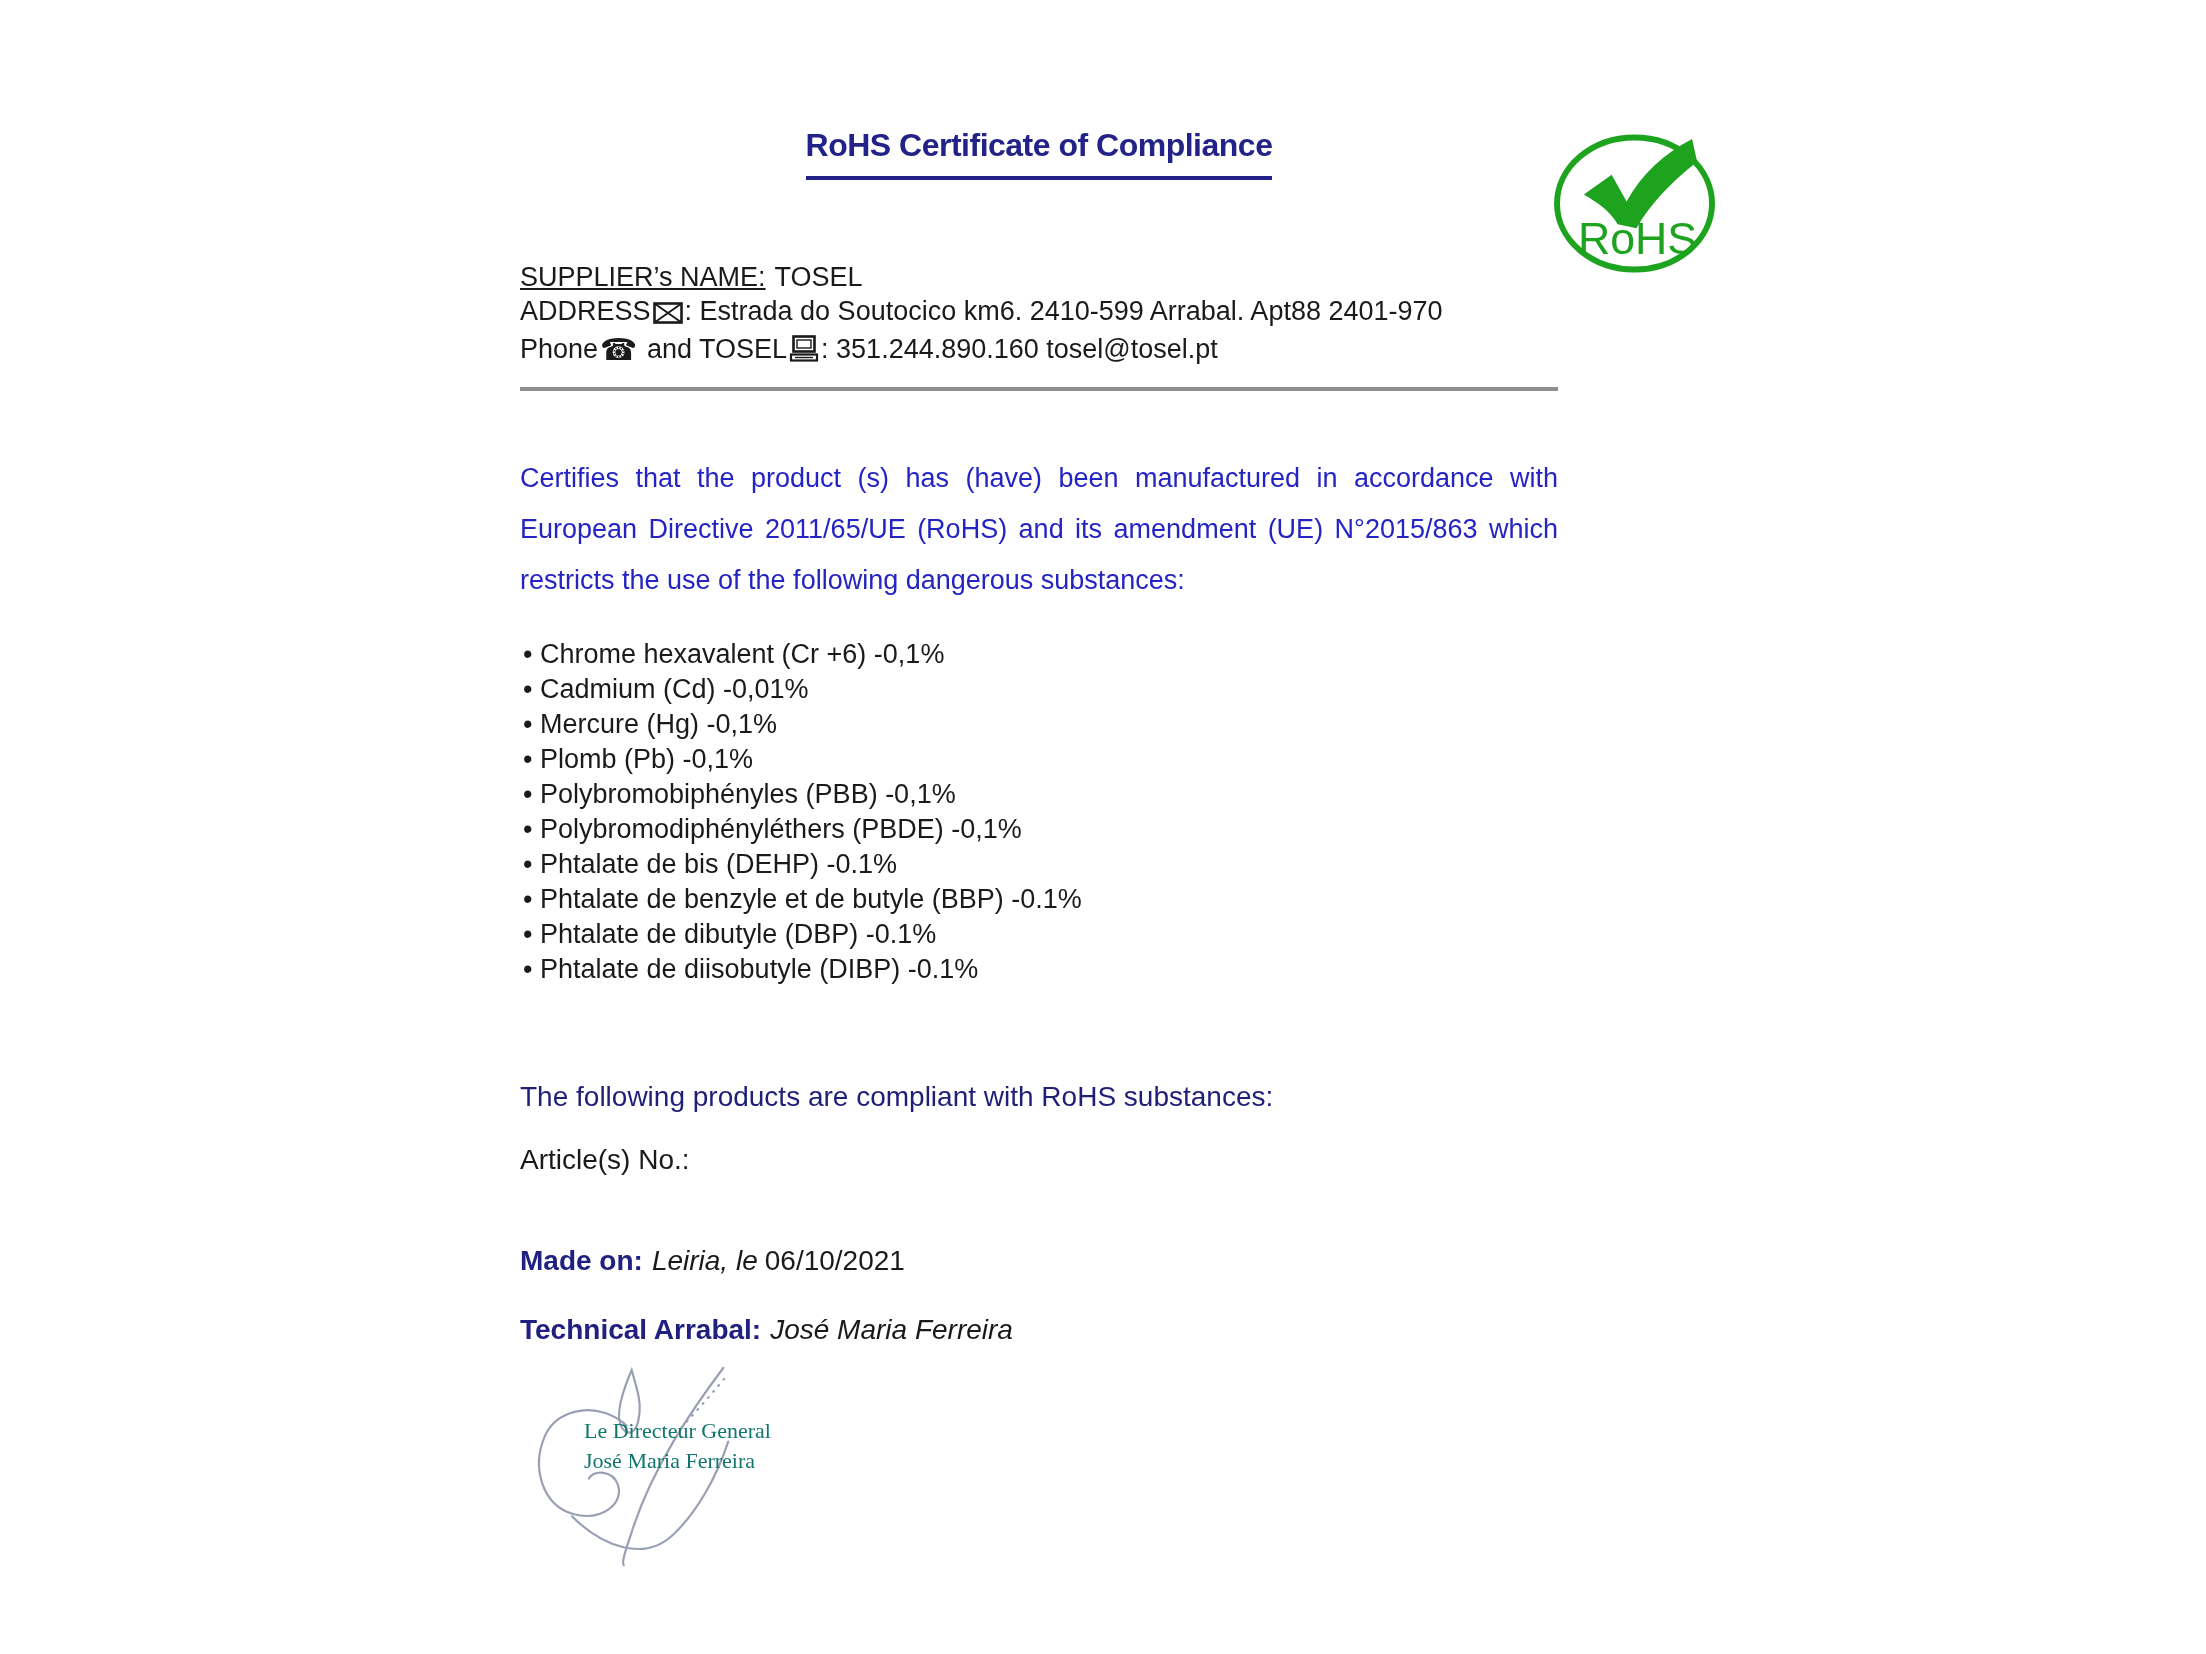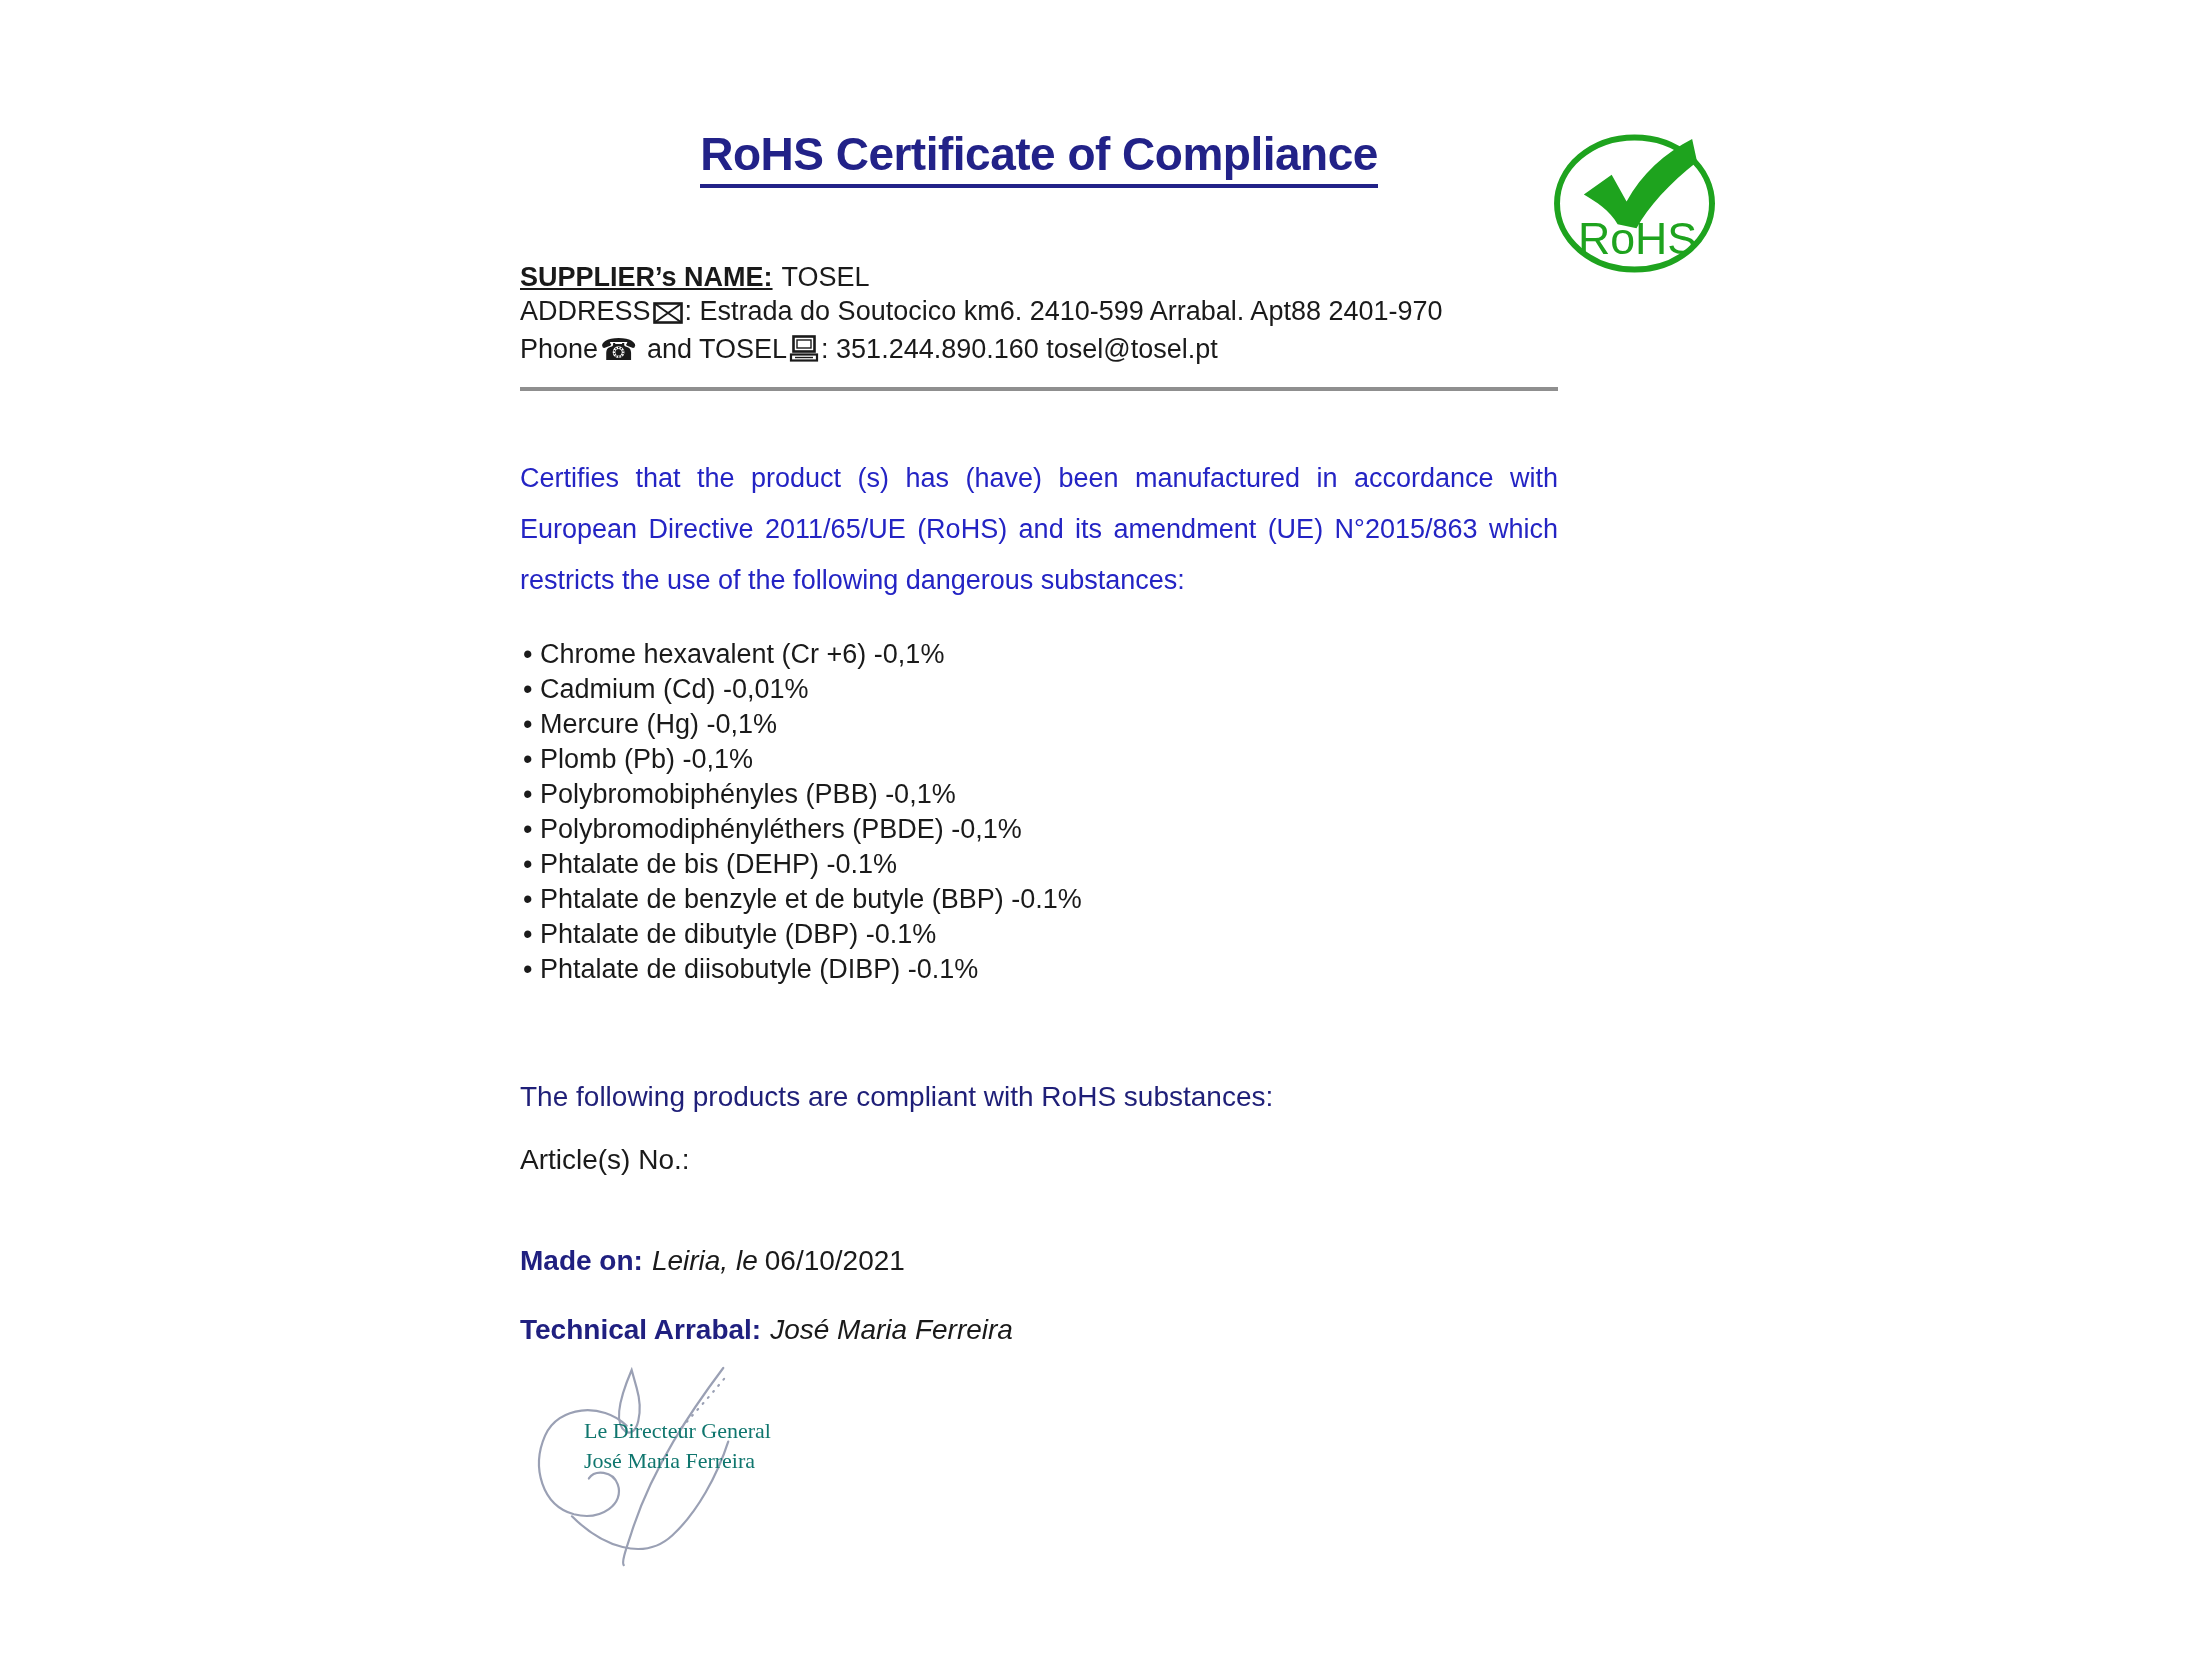--- a/index.html
+++ b/index.html
@@ -8,32 +8,32 @@
     width:2207px;height:1655px;
     background:#ffffff;
     font-family:"Liberation Sans",sans-serif;
     color:var(--text_black,#1a1a1a);
     overflow:hidden;
   }
   
   .title-wrap{position:absolute;left:520px;top:127px;width:1038px;text-align:center;}
   .title-text{
     display:inline-block;
-    font-size:46px;font-weight:bold;
+    font-size:32px;font-weight:bold;
     color:var(--title_navy,#222288);
     border-bottom:4px solid var(--title_navy,#222288);
-    padding-bottom:3px;
+    padding-bottom:12px;
     letter-spacing:-0.5px;
   }
   
   .logo{position:absolute;left:1552px;top:129px;width:171px;height:151px;color:var(--logo_green,#1ea31e);}
   .logo svg{display:block;}
   
   .supplier{position:absolute;left:520px;top:260px;width:1038px;font-size:27px;line-height:34px;}
-  .supplier .lbl-bold{font-weight:bold;text-decoration:underline;}
+  .supplier .lbl-bold{font-weight:normal;text-decoration:underline;}
   .supplier .val{margin-left:9px;}
   .inline-icon{display:inline-block;vertical-align:-4px;margin:0 2px;}
   .phone-glyph{font-family:"DejaVu Sans",sans-serif;font-size:30px;line-height:1;vertical-align:-2px;margin:0 2px;}
   
   .divider{position:absolute;left:520px;top:387px;width:1038px;height:4px;background:var(--divider_gray,#8f8f8f);}
   
   .statement{
     position:absolute;left:520px;top:453px;width:1038px;
     font-size:27px;line-height:51px;
     color:var(--statement_blue,#2424c4);

